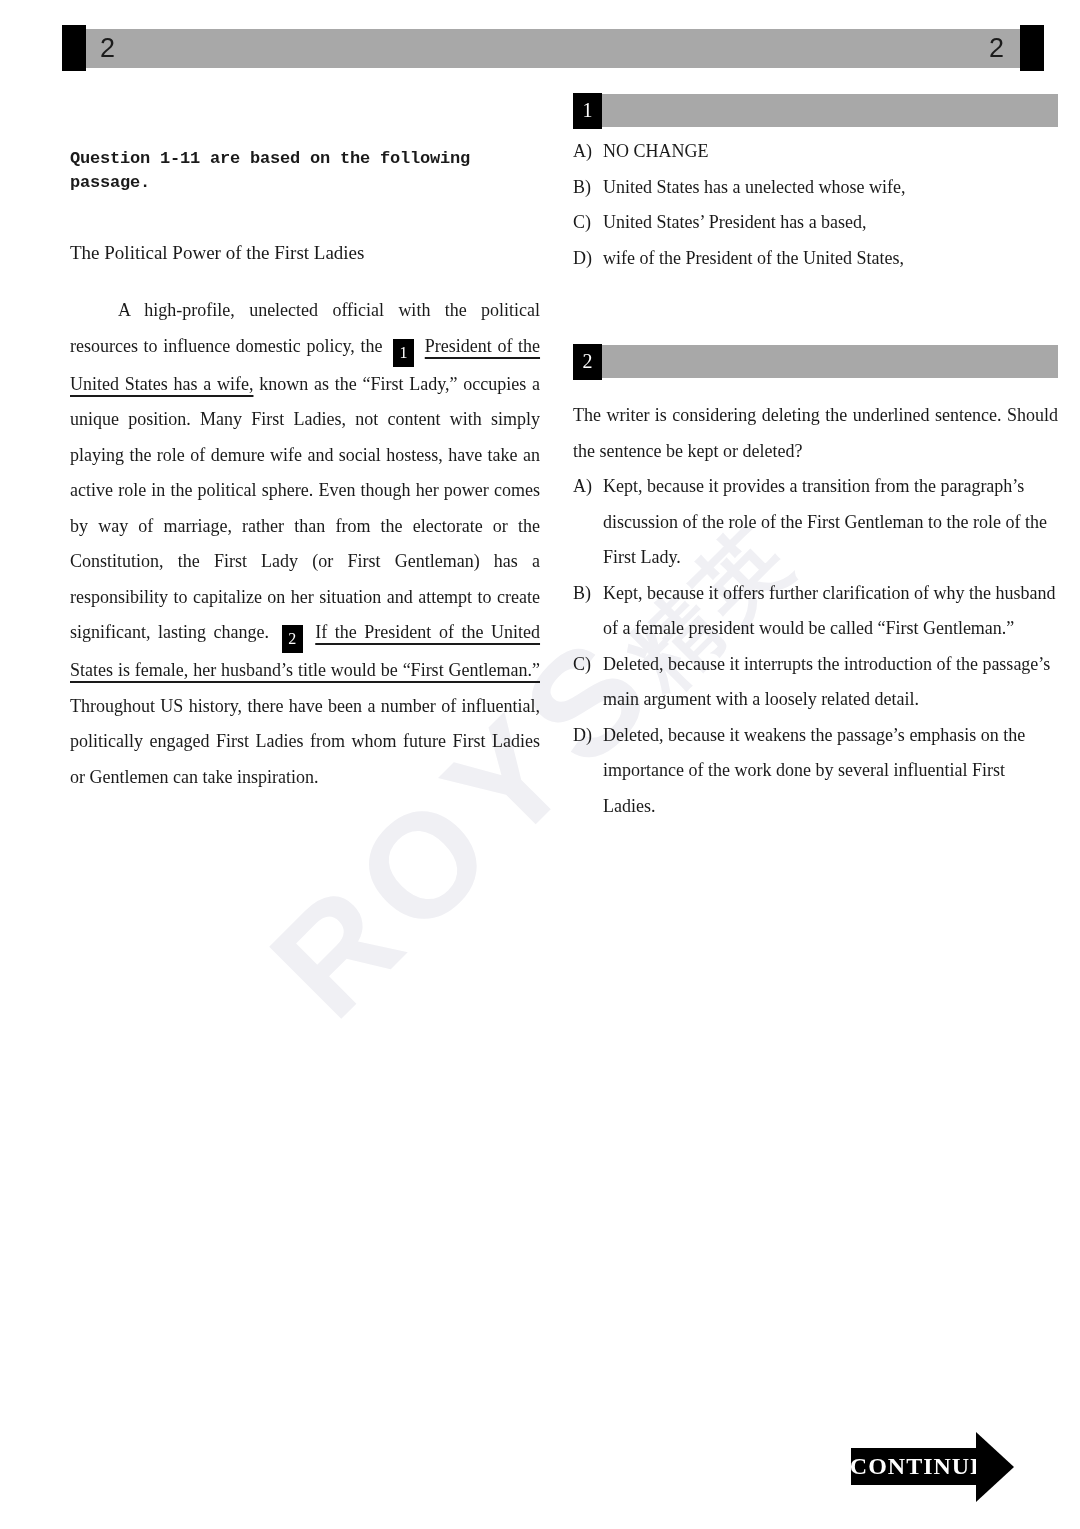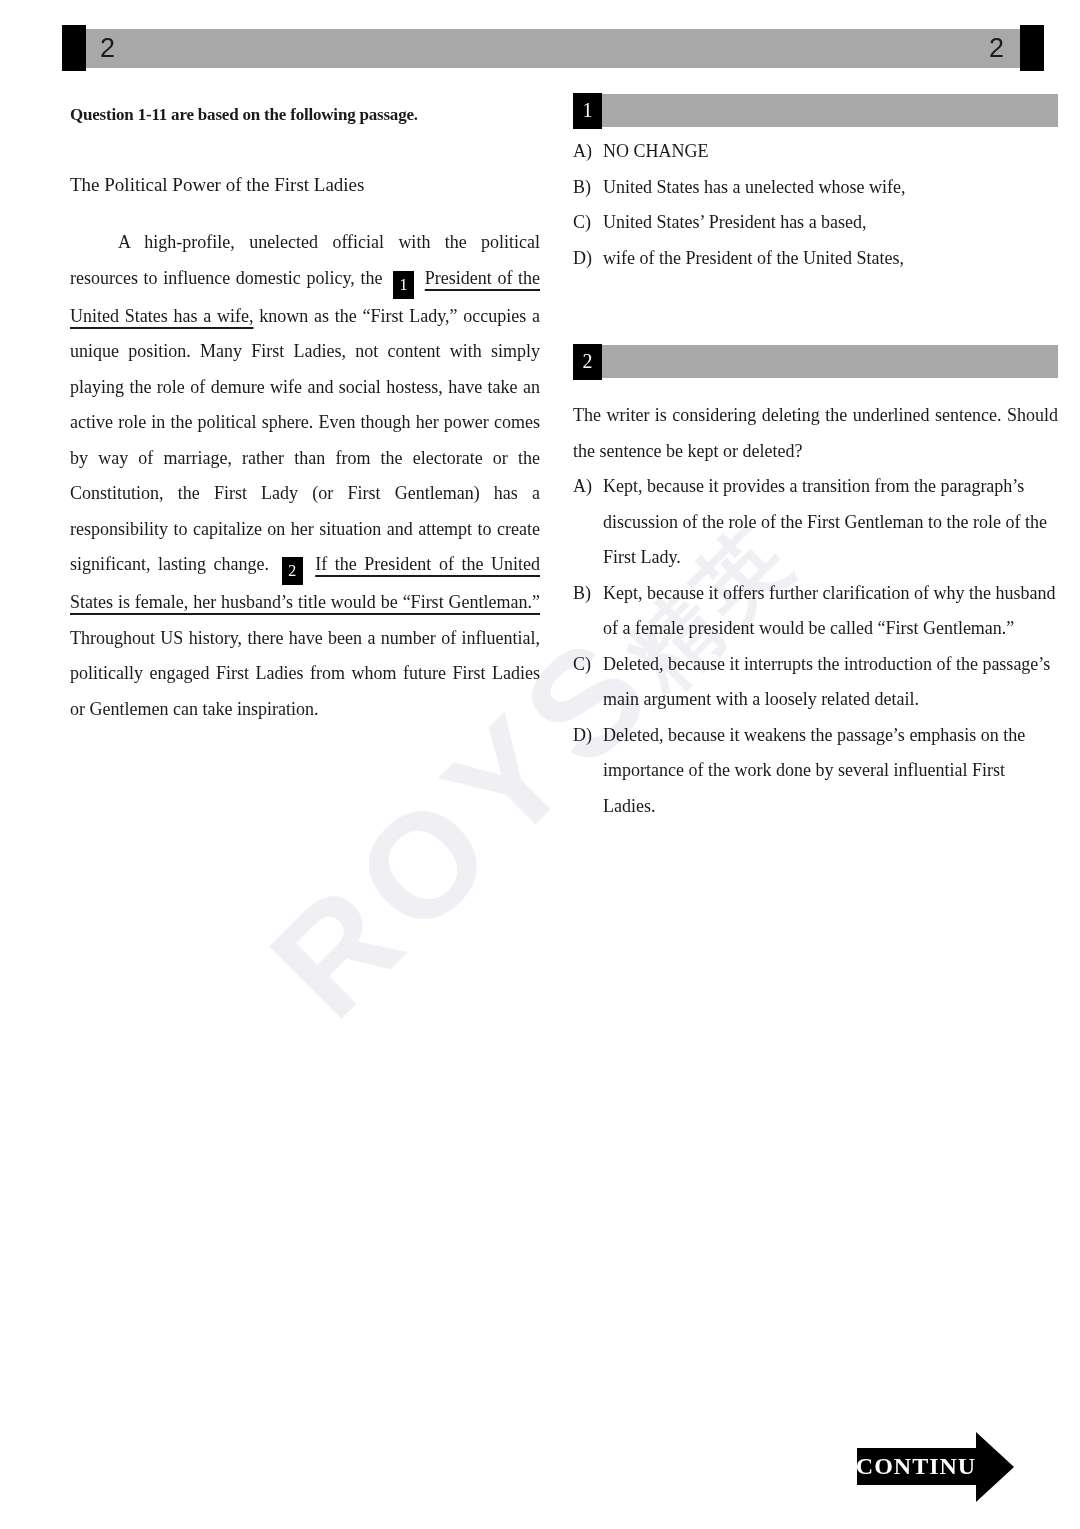--- a/index.html
+++ b/index.html
@@ -33,22 +33,22 @@
     flex:1;height:39px;background:#a8a8a8;
     display:flex;align-items:center;justify-content:space-between;
     padding:0 16px 0 14px;box-sizing:border-box;
     font-family:"Liberation Sans","DejaVu Sans",sans-serif;
     font-size:27px;color:#1c1c1c;
   }
 
   
   .left-col{position:absolute;left:70px;top:103px;width:470px;z-index:1;}
   .directions{
-    font-family:Liberation Serif, serif;
-    font-weight:bold;font-size:17px;line-height:24px;letter-spacing:-0.2px;
+    font-family:Liberation Mono, monospace;
+    font-weight:bold;font-size:17px;line-height:24px;letter-spacing:-0.2px;margin-top:44px;
   }
   .passage-title{
     margin-top:46px;font-weight:normal;font-size:19px;line-height:24px;
   }
   .passage{
     margin-top:28px;font-size:18px;line-height:35.5px;
     text-align:justify;text-indent:48px;
   }
   .marker{
     display:inline-block;width:21px;height:28px;line-height:28px;
@@ -73,21 +73,21 @@
   .q-bar{flex:1;height:33px;background:#a8a8a8;margin-top:1px;}
   .q-body{margin-top:5px;}
   .q-prompt{text-align:justify;margin-top:18px;}
   .choice{position:relative;padding-left:30px;}
   .choice-label{position:absolute;left:0;top:0;}
   .question-2{margin-top:68px;}
 
   
   .continue{position:absolute;left:841px;top:1432px;width:180px;height:70px;z-index:2;cursor:pointer;}
   .continue-bar{
-    position:absolute;left:16px;top:16px;width:135px;height:37px;background:#000;
+    position:absolute;left:10px;top:16px;width:135px;height:37px;background:#000;
     display:flex;align-items:center;justify-content:center;
     color:#fff;font-weight:bold;font-size:24px;letter-spacing:1px;
   }
   .continue-arrow{
     position:absolute;left:135px;top:0;width:0;height:0;
     border-left:38px solid #000;
     border-top:35px solid transparent;
     border-bottom:35px solid transparent;
   }
 </style>

